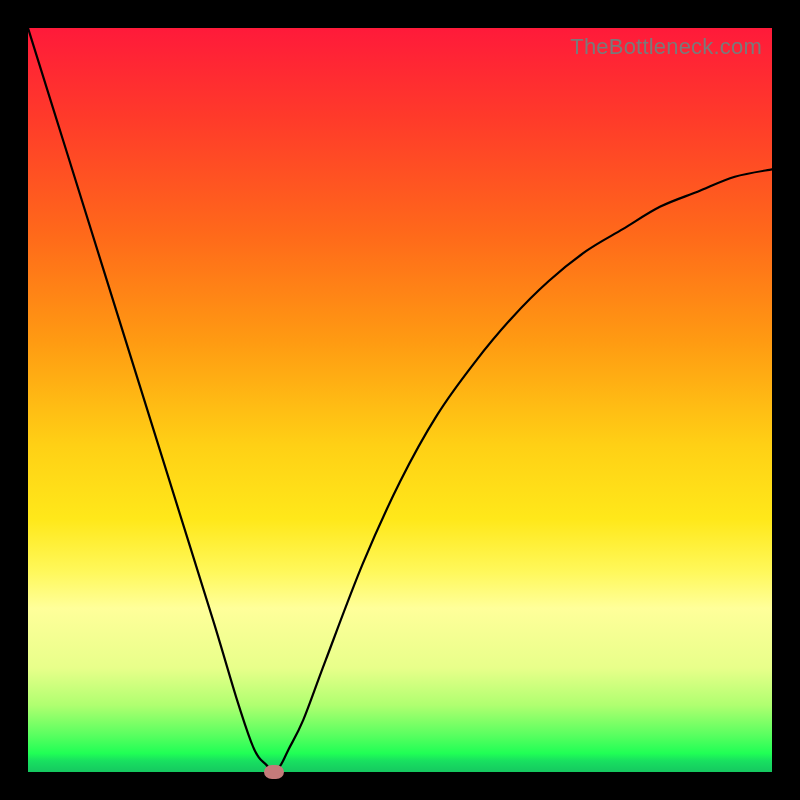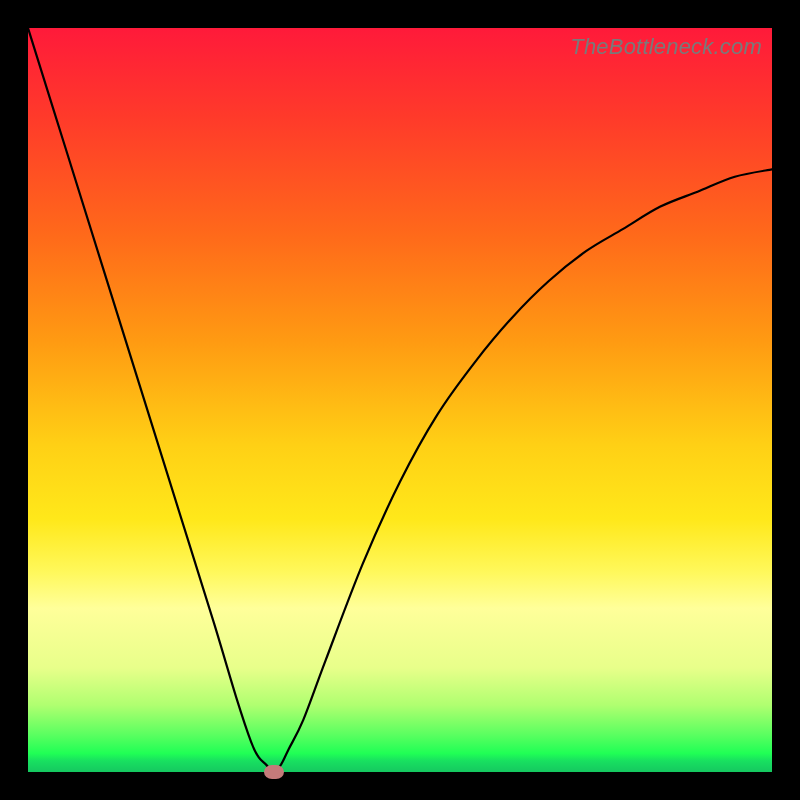--- a/index.html
+++ b/index.html
@@ -42,21 +42,20 @@
   }
   .watermark {
     position: absolute;
     top: 6px;
     right: 10px;
     color: #7a7a7a;
     font-size: 22px;
     font-weight: 400;
     letter-spacing: 0.2px;
     user-select: none;
-    font-style: italic;
   }
   svg.curve {
     position: absolute;
     left: 0;
     top: 0;
     width: 744px;
     height: 744px;
   }
   .marker {
     position: absolute;

